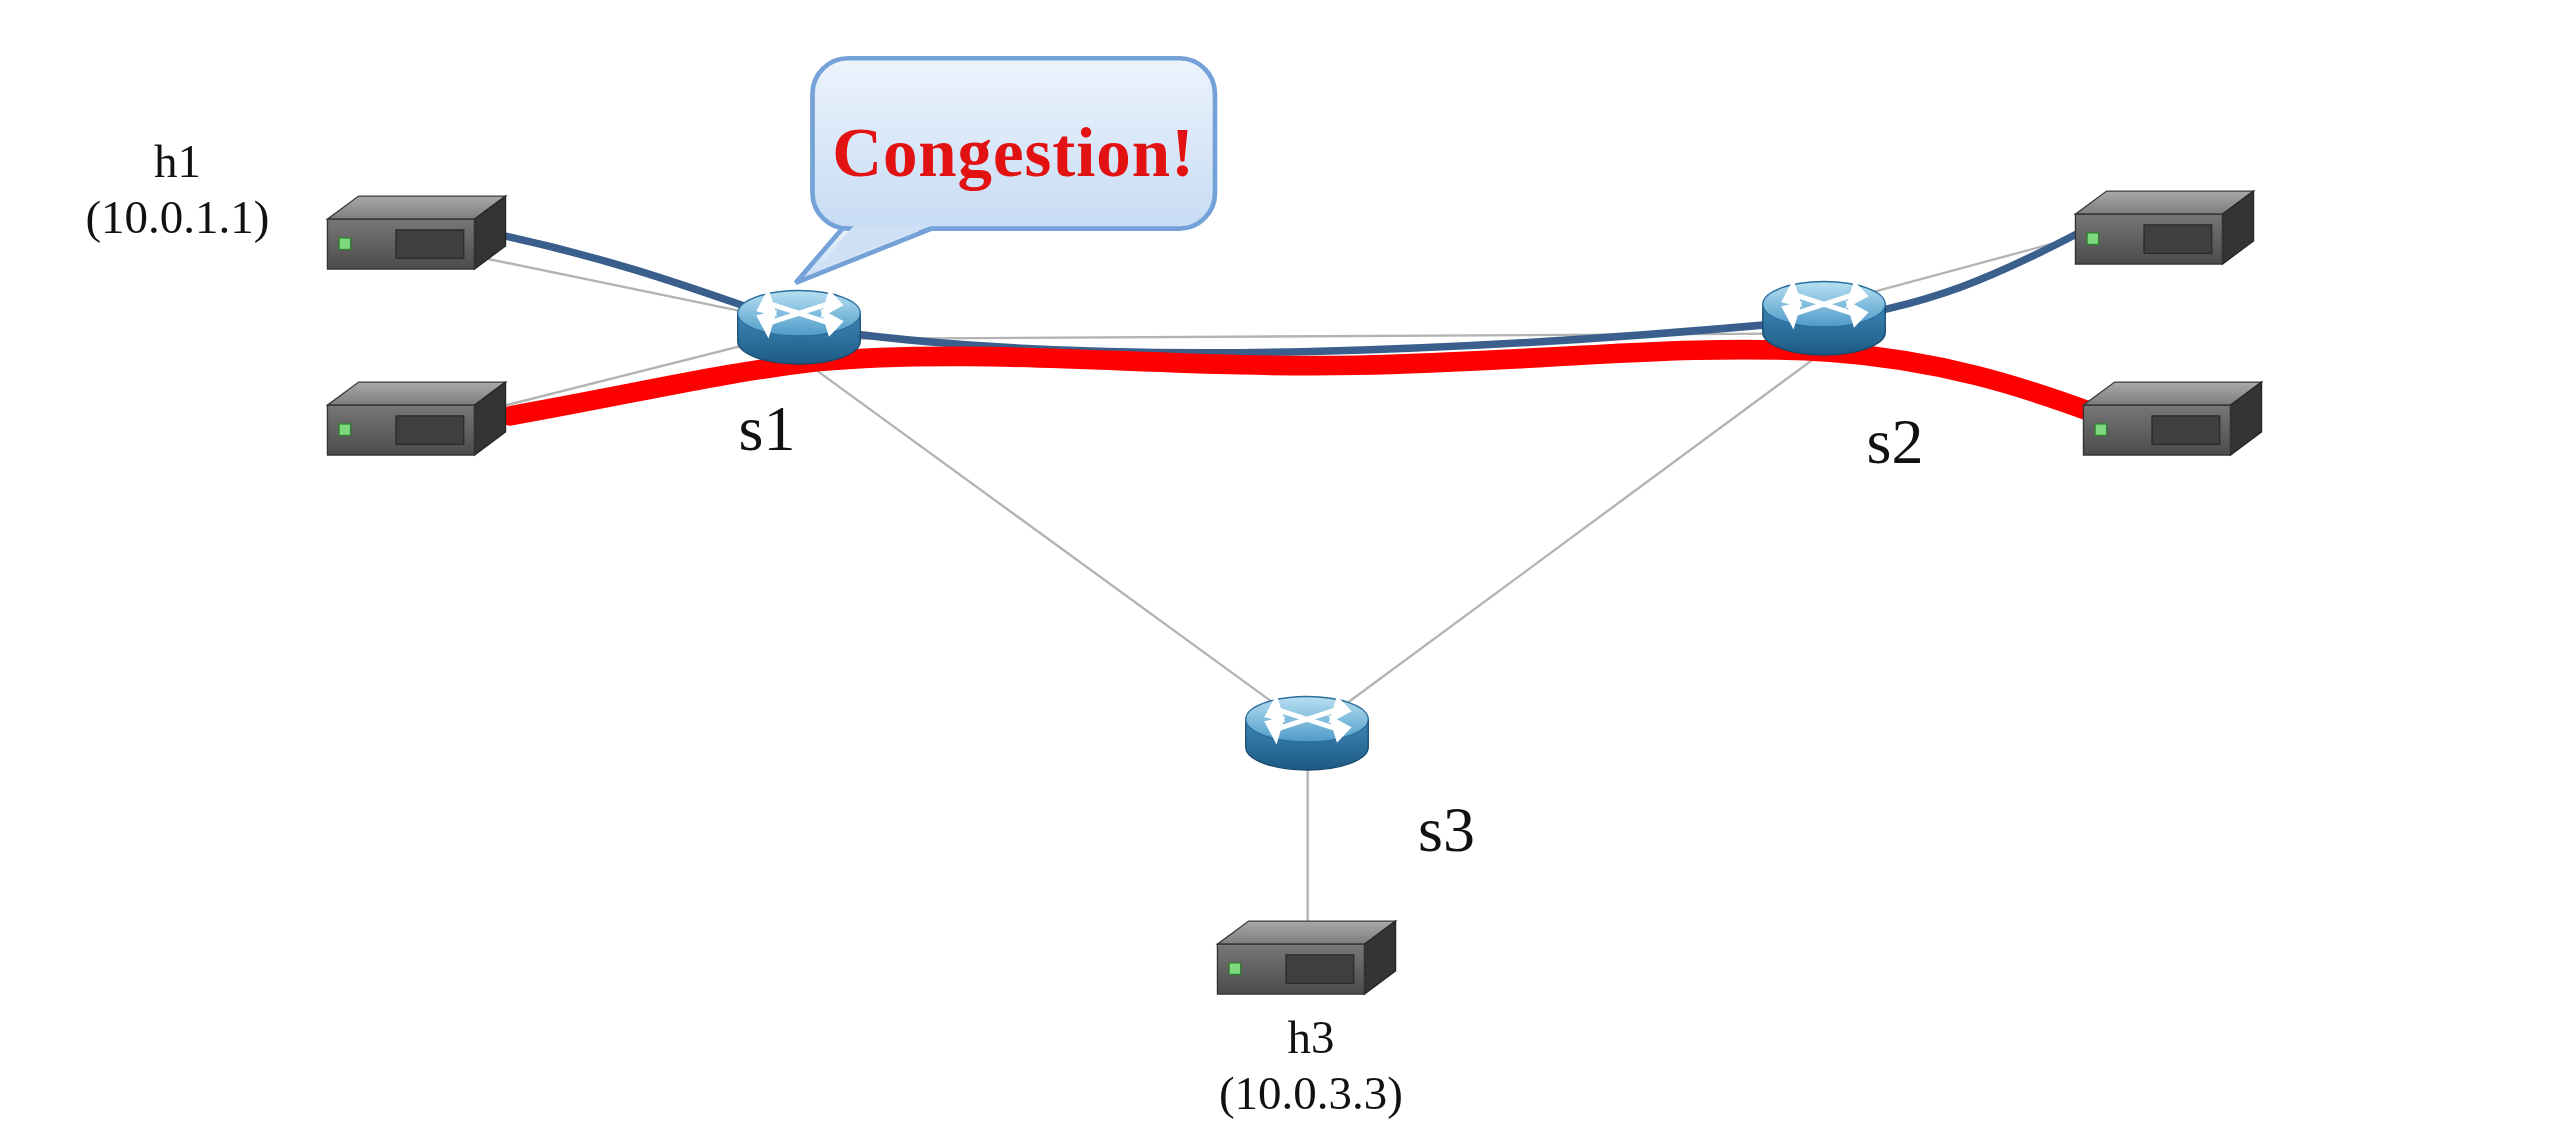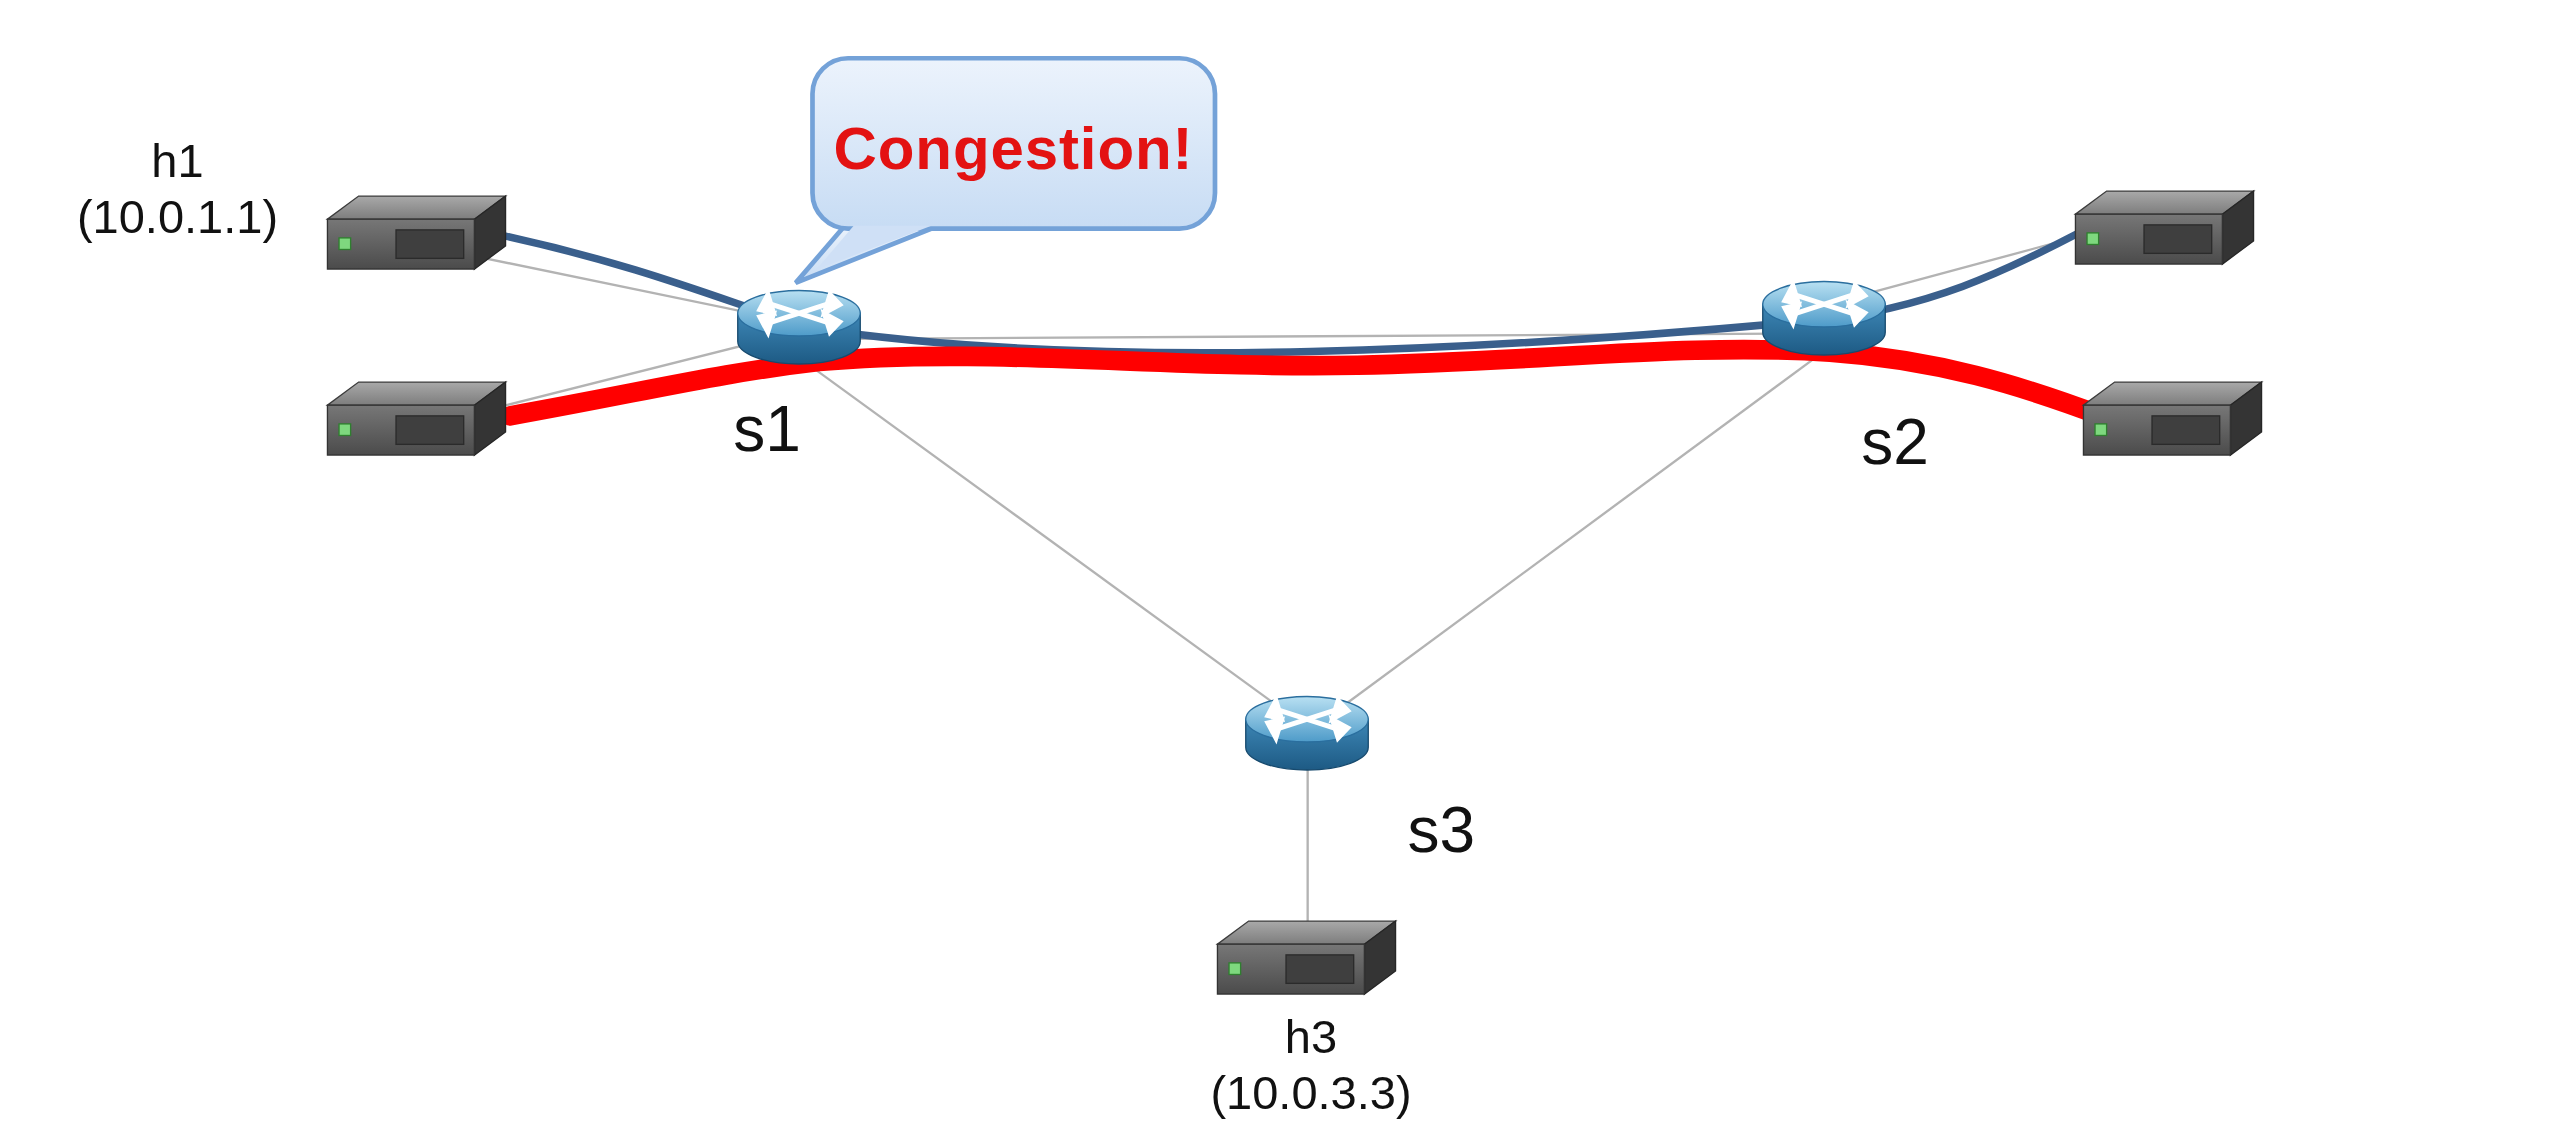--- a/index.html
+++ b/index.html
@@ -1,39 +1,39 @@
 <!DOCTYPE html>
 <html style="font-size:15px"><head>
 <meta charset="utf-8">
 <style>
   html,body{margin:0;padding:0;background:#ffffff;}
   #canvas{
     position:relative;
     width:2296px;height:1148px;
     background:#ffffff;
-    font-family:Liberation Sans, sans-serif;
+    font-family:Liberation Serif, serif;
     overflow:hidden;
   }
   svg{display:block;}
   .layer{position:absolute;left:0;top:0;}
   .node-icon{position:absolute;}
   .node-label{
     position:absolute;
     text-align:center;
     font-size:47px;
     line-height:1.2;
     color:#111111;
     white-space:nowrap;
   }
   .switch-label{font-size:64px;}
   .callout-text{
     position:absolute;
     left:812px;top:114px;width:403px;
     text-align:center;
-    font-size:60px;
+    font-size:69px;
     font-weight:bold;
     color:#e31212;
     letter-spacing:0.9px;
   }
 </style>
 </head>
 <body>
 
 <div id="canvas">
 

